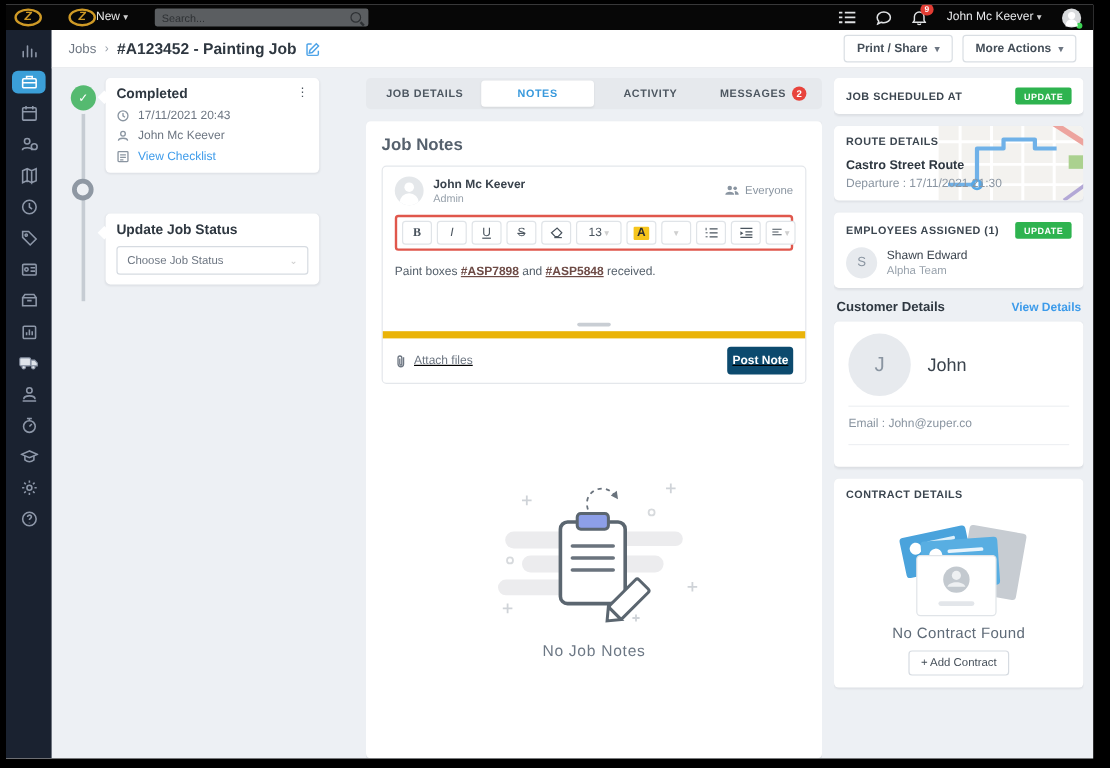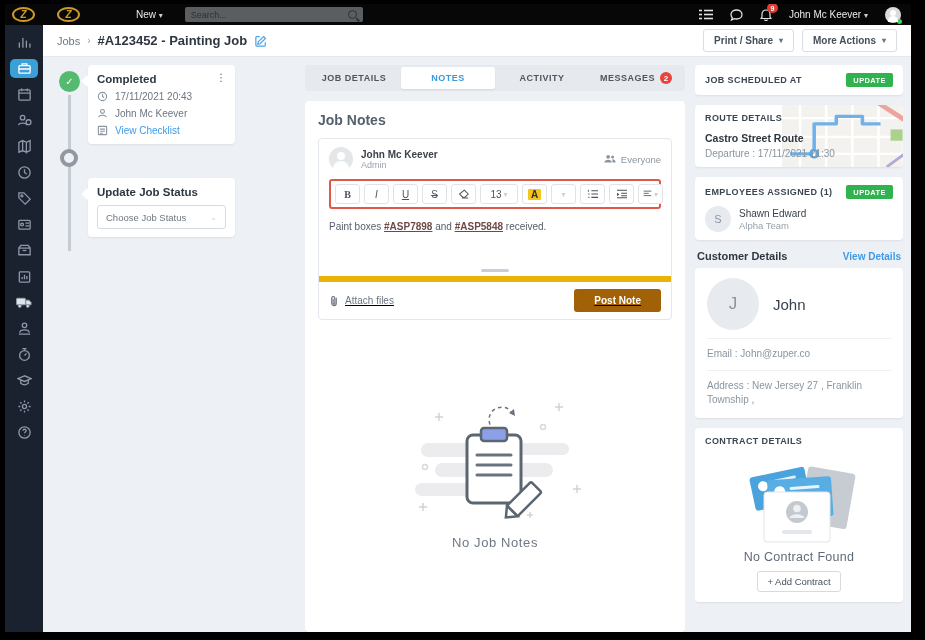--- a/index.html
+++ b/index.html
@@ -4,21 +4,21 @@
 <style>
   * { margin:0; padding:0; box-sizing:border-box; }
   html,body { width:925px; height:640px; font-family:"Liberation Sans",sans-serif; background:#000; }
   .frame { width:925px; height:640px; border:4px solid #000; border-left-width:5px; border-right-width:14px; border-bottom-width:8px; background:#edf0f4; overflow:hidden; display:flex; flex-direction:column; }
 
   
   .topbar { height:21px; background:#070707; display:flex; align-items:center; flex-shrink:0; }
   .logo-z { width:23px; height:15px; border:2px solid #cf9a26; border-radius:50%; color:#cf9a26; font-size:10px; font-weight:bold; font-style:italic; display:flex; align-items:center; justify-content:center; line-height:1; flex-shrink:0; }
   .logo-slot1 { margin-left:7px; }
   .logo-slot2 { margin-left:22px; }
-  .new-btn { color:#e8e8e8; font-size:10px; margin-left:20px; cursor:pointer;padding-left:36px; }
+  .new-btn { color:#e8e8e8; font-size:10px; cursor:pointer; }
   .caret { font-size:8px; color:#cfcfcf; }
   .search-box { margin-left:22px; width:178px; height:15px; background:#5b5e61; border-radius:2px; display:flex; align-items:center; padding:0 6px; }
   .search-box input { flex:1; background:transparent; border:none; outline:none; font-size:9px; color:#d7d9da; font-family:"Liberation Sans",sans-serif; }
   .search-box input::placeholder { color:#2e3134; }
   .mag { width:9px; height:9px; border:1.5px solid #2e3134; border-radius:50%; position:relative; }
   .mag::after { content:""; position:absolute; width:4px; height:1.5px; background:#2e3134; transform:rotate(45deg); left:7px; top:8px; }
   .topbar-right { margin-left:auto; display:flex; align-items:center; gap:17px; padding-right:10px; }
   .tb-ic { color:#dfe1e3; display:flex; align-items:center; cursor:pointer; position:relative; }
   .bell-badge { position:absolute; top:-5px; left:7px; background:#e23c33; color:#fff; font-size:7px; font-weight:bold; min-width:11px; height:10px; border-radius:6px; display:flex; align-items:center; justify-content:center; padding:0 2px; }
   .user-name { color:#e9eaec; font-size:10px; cursor:pointer; }
@@ -48,21 +48,21 @@
 
   
   .content { flex:1; display:flex; padding:8px 8px 0 12px; gap:10px; overflow:hidden; }
   .card { background:#fff; border-radius:4px; box-shadow:0 1px 2px rgba(20,30,40,.08); }
 
   
   .col-left { width:212px; flex-shrink:0; position:relative; }
   .rail { position:absolute; left:13px; top:18px; width:3px; height:168px; background:#c6ccd3; }
   .node-done { position:absolute; left:4px; top:6px; width:21px; height:21px; border-radius:50%; background:#55ba70; color:#fff; font-size:10px; display:flex; align-items:center; justify-content:center; box-shadow:0 0 0 3px #edf0f4; }
   .node-open { position:absolute; left:5px; top:84px; width:18px; height:18px; border-radius:50%; background:#edf0f4; border:4px solid #8f98a3; }
-  .lcard { margin-left:33px; width:147px; padding:8px 9px; margin-bottom:10px; position:relative; }
+  .lcard { margin-left:33px; width:178px; padding:8px 9px; margin-bottom:10px; position:relative; }
   .lcard::before { content:""; position:absolute; left:-5px; top:12px; width:8px; height:8px; background:#fff; transform:rotate(45deg); }
   .lcard-title-row { display:flex; align-items:flex-start; }
   .lcard-title { font-size:11.5px; font-weight:bold; color:#2e3740; }
   .kebab { margin-left:auto; color:#4a545e; font-size:10px; cursor:pointer; line-height:1; }
   .lrow { display:flex; align-items:center; gap:7px; margin-top:6px; font-size:10px; color:#6d7682; }
   .lrow svg { flex-shrink:0; }
   .link-blue { color:#3d9bea; cursor:pointer; }
   .select-box { margin-top:7px; border:1px solid #d6dbe1; border-radius:3px; height:24px; display:flex; align-items:center; padding:0 8px; font-size:9.5px; color:#6d7682; cursor:pointer; }
   .select-box .caret { margin-left:auto; }
 
@@ -85,21 +85,21 @@
   .ed-everyone { margin-left:auto; display:flex; align-items:center; gap:5px; font-size:9.5px; color:#8a95a1; }
   .toolbar { margin:4px 10px 6px; border:2px solid #e0574c; border-radius:3px; padding:3px 4px; display:flex; align-items:center; gap:4px; }
   .tbtn { min-width:25px; height:20px; border:1px solid #e0e4e8; border-radius:3px; background:#fff; display:flex; align-items:center; justify-content:center; font-size:10px; color:#4a545e; cursor:pointer; gap:2px; padding:0 4px; }
   .tbtn b { font-family:"Liberation Serif",serif; }
   .hl-a { background:#f6c51c; color:#2e2e2e; font-weight:bold; font-size:10px; padding:0 3px; border-radius:1px; }
   .ed-text { padding:6px 10px; font-size:10px; color:#55606b; min-height:52px; }
   .hash-link { font-weight:bold; text-decoration:underline; color:#6d4a45; cursor:pointer; }
   .grip { width:28px; height:3px; background:#c9ced4; border-radius:2px; margin:2px auto 4px; cursor:ns-resize; }
   .ed-foot { border-top:6px solid #eab308; display:flex; align-items:center; padding:7px 10px;text-decoration:underline; }
   .attach { display:flex; align-items:center; gap:6px; font-size:10px; color:#6d7682; cursor:pointer; }
-  .post-btn { margin-left:auto; background:#a16207; color:#fff; font-size:10px; font-weight:bold; border:none; border-radius:3px; padding:6px 20px; cursor:pointer; }
+  .post-btn { margin-left:auto; background:#0c4a6e; color:#fff; font-size:10px; font-weight:bold; border:none; border-radius:3px; padding:6px 4px; cursor:pointer; }
   .empty-notes { flex:1; display:flex; flex-direction:column; align-items:center; justify-content:center; padding-top:6px; }
   .empty-label { font-size:13px; color:#6d7885; letter-spacing:.6px; margin-top:10px; }
 
   
   .col-right { width:208px; flex-shrink:0; display:flex; flex-direction:column; gap:10px; overflow:hidden; }
   .rcard { padding:8px 10px; }
   .rhead { display:flex; align-items:center; }
   .rtitle { font-size:9px; font-weight:bold; letter-spacing:.4px; color:#3c4650; }
   .badge-green { margin-left:auto; background:#2eb34f; color:#fff; font-size:7.5px; font-weight:bold; letter-spacing:.4px; border-radius:2px; padding:2.5px 7px; cursor:pointer; }
   .sched-body { display:flex; align-items:center; margin-top:7px; }
@@ -527,21 +527,20 @@
           </div>
 
           <div class="card cust-card" style="margin-top:-4px;">
             <div class="cust-top">
               <span class="circ-avatar cust-av">J</span>
               <span class="cust-name">John</span>
             </div>
             <div class="hr"></div>
             <div class="cust-line">Email : John@zuper.co</div>
             <div class="hr"></div>
-            <div class="cust-line">Address : New Jersey 27 , Franklin Township ,</div>
           </div>
 
           <div class="card rcard">
             <div class="rhead">
                 <span class="rtitle">CONTRACT DETAILS</span>
               </div>
             <div class="illu-wrap">
               <svg width="130" height="92" viewBox="0 0 130 92">
                 <g transform="rotate(10 95 40)">
                     <rect x="70" y="16" width="48" height="56" rx="3" fill="#c7ccd2"></rect>

